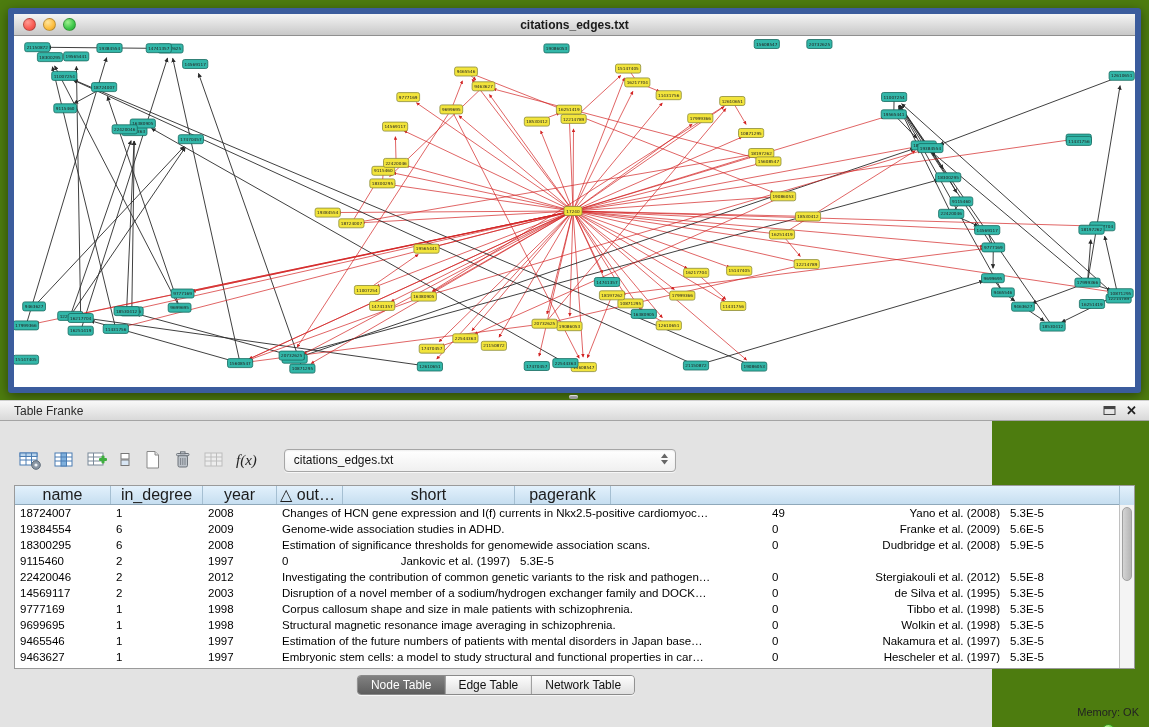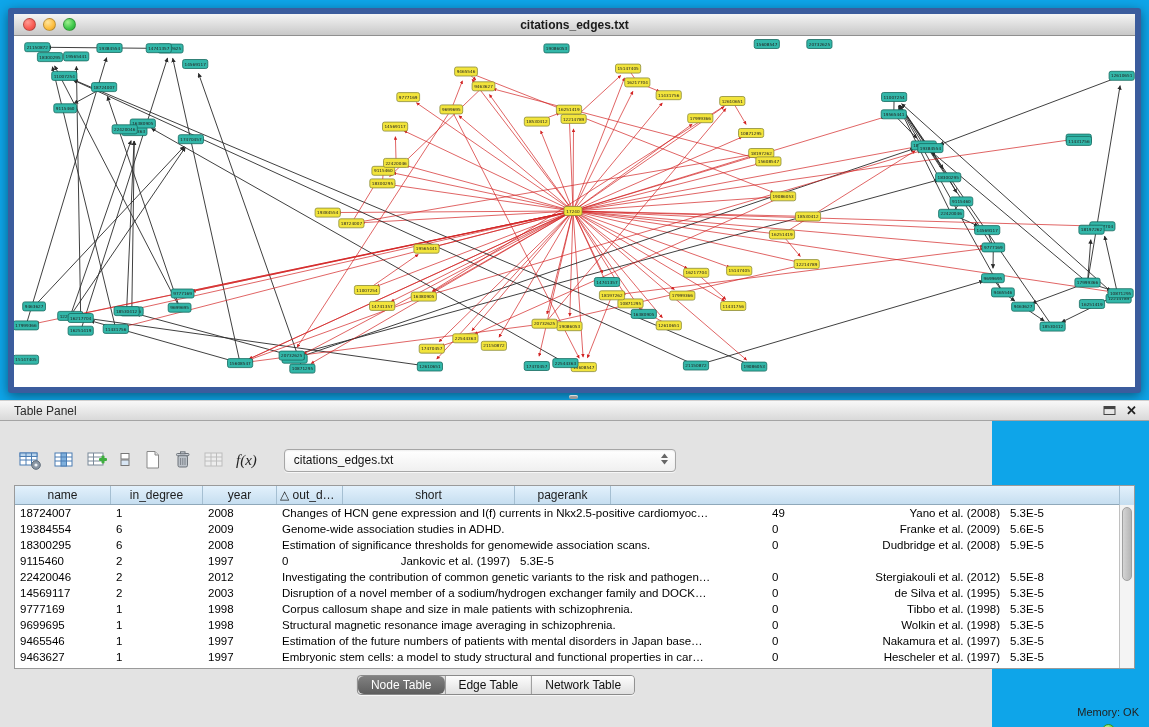--- a/index.html
+++ b/index.html
@@ -1,19 +1,19 @@
 <!DOCTYPE html>
 <html><head>
 <meta charset="utf-8">
 <style>
   * { box-sizing: border-box; margin: 0; padding: 0; }
   html,body { background:#d2d2d2; }
   #app {
     position:relative; width:1149px; height:727px; overflow:hidden;
-    background:#0ea5e9; font-family:"Liberation Sans", sans-serif; color:#111;
+    background:#4d7c0f; font-family:"Liberation Sans", sans-serif; color:#111;
   }
   
   .net-window {
     position:absolute; left:8px; top:8px; width:1133px; height:385px;
     border:6px solid #3b5c9d; border-radius:3px; background:#fff;
     box-shadow:0 3px 12px rgba(0,0,0,.45);
   }
   .titlebar {
     height:22px; background:linear-gradient(#f4f4f4,#c8c8c8);
     border-bottom:1px solid #8f8f8f; position:relative;
@@ -52,21 +52,21 @@
     box-shadow:inset 0 1px 2px rgba(0,0,0,.07), 0 1px 0 rgba(255,255,255,.7);
   }
   .combo .arrows { margin-left:auto; }
   
   .table {
     position:absolute; left:14px; top:64px; width:1121px; height:184px;
     background:#fff; border:1px solid #9a9a9a; display:flex; flex-direction:column; overflow:hidden;
   }
   .thead { display:flex; height:19px; border-bottom:1px solid #8fa8ba; background:linear-gradient(#e3f1fc,#c6def0); }
   .th {
-    font-size:12px; line-height:18px; text-align:center; color:#1c1c1c;
+    font-size:16px; line-height:18px; text-align:center; color:#1c1c1c;
     border-right:1px solid #a5bfd2; white-space:nowrap; overflow:hidden; text-overflow:ellipsis; padding:0 3px;
   }
   .tbody { flex:1; position:relative; }
   .tr { display:flex; width:1106px; height:16px; background:#fff; }
   .td { font-size:11.5px; line-height:16px; padding:0 5px; white-space:nowrap; overflow:hidden; color:#000; }
   .col-name{width:96px} .col-in_degree{width:92px} .col-year{width:74px}
   .col-title{width:490px} .col-out_degree{width:66px} .col-short{width:172px} .col-pagerank{width:96px}
   .filler{flex:1; border-right:none;}
   .td.col-short{ text-align:right; }
   .vscroll {
@@ -78,21 +78,21 @@
   .hcorner { position:absolute; right:0; top:0; width:15px; height:19px;
              background:linear-gradient(#e3f1fc,#c6def0); border-left:1px solid #a5bfd2; }
   
   .tabs {
     position:absolute; left:50%; top:254px; transform:translateX(-50%);
     display:flex; height:20px; border:1px solid #8a8a8a; border-radius:4px; overflow:hidden;
     box-shadow:0 1px 0 rgba(255,255,255,.7);
   }
   .tab { padding:0 13px; font-size:12px; line-height:19px; color:#111;
          background:linear-gradient(#fdfdfd,#e0e0e0); border-left:1px solid #9a9a9a; }
-  .tab:first-child { border-left:none;border-radius:6px; }
+  .tab:first-child { border-left:none; }
   .tab.selected { background:linear-gradient(#818181,#5e5e5e); color:#fff; }
   
   .status { position:absolute; right:10px; top:706px; display:flex; align-items:center; gap:6px;
             font-size:11px; color:#222;flex-direction:column; }
   .orb { width:13px; height:13px; border-radius:50%; border:1px solid #3a8f1f;
          background:radial-gradient(circle at 35% 30%, #d6fab2, #63d23d 55%, #3aa422); }
 </style>
 </head>
 <body>
 
@@ -684,21 +684,21 @@
               <text x="805.4" y="9.6" text-anchor="middle" font-size="4.2" font-family="&quot;DejaVu Sans&quot;, sans-serif" fill="#222">20732625</text>
             </g>
           </g>
       </svg>
     </div>
   </div>
 
   <div class="grip"></div>
 
   <div class="panel-header">
-    <span>Table Panel</span>
+    <span>Table Franke</span>
     <span class="spacer"></span>
     <span class="hicon">
       <svg width="13" height="11">
           <rect x="1" y="1.5" width="11" height="8" fill="none" stroke="#444"></rect>
           <rect x="1" y="1.5" width="11" height="2.6" fill="#444"></rect>
         </svg>
     </span>
     <span class="hicon close">✕</span>
   </div>
 

